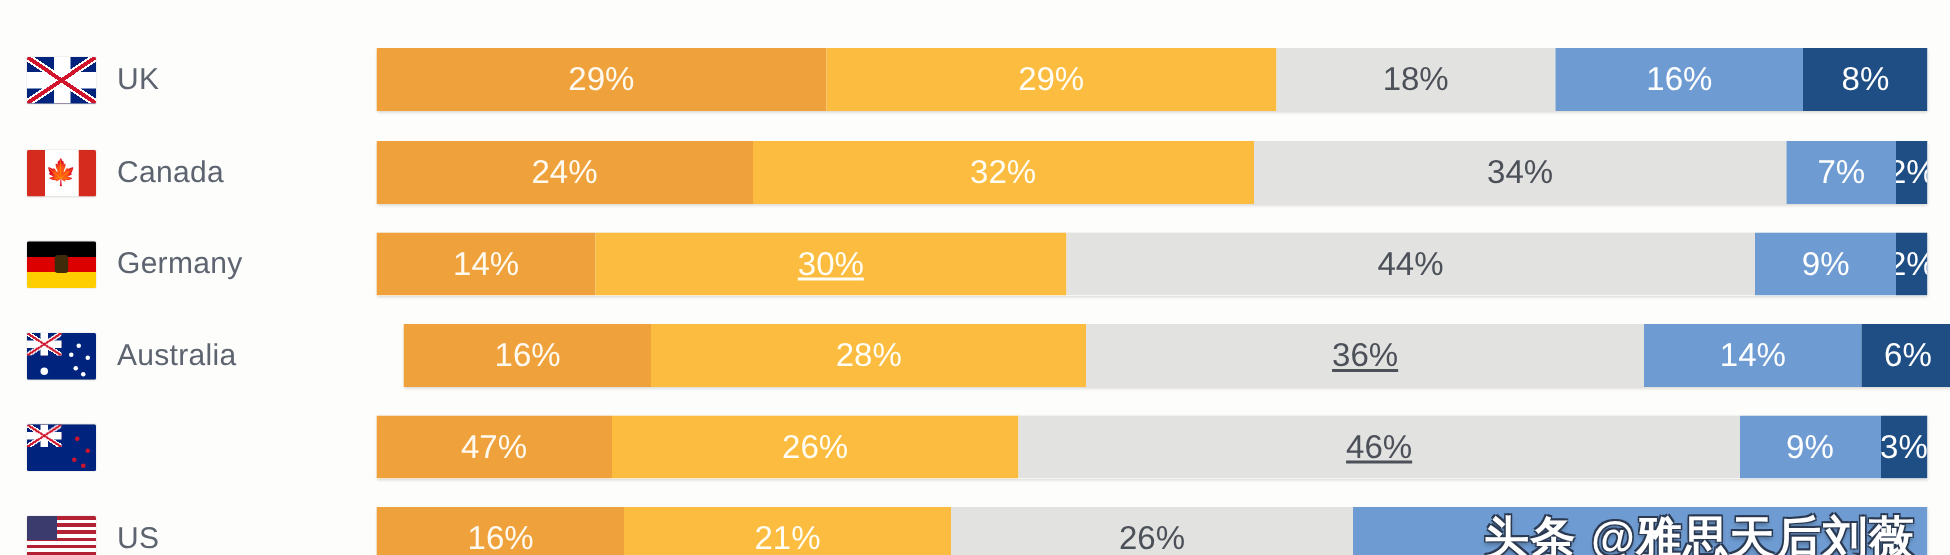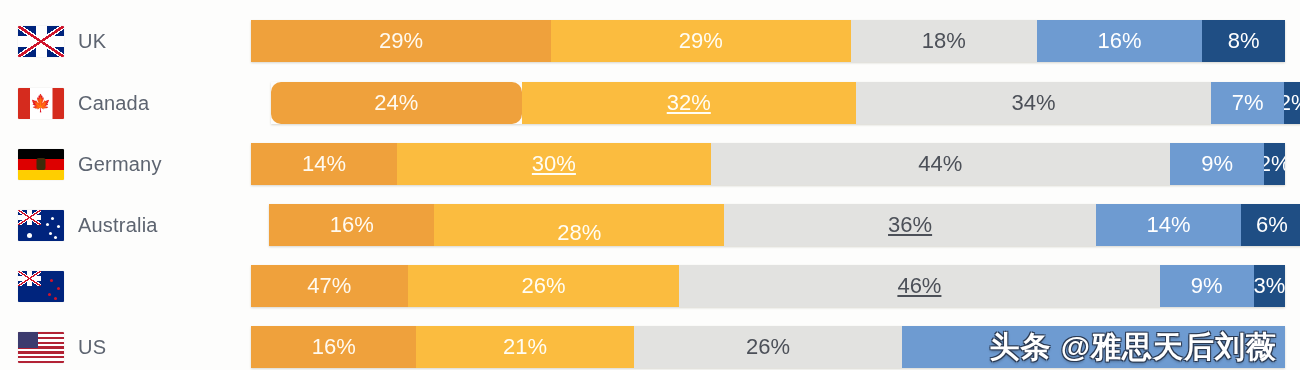--- a/index.html
+++ b/index.html
@@ -11,20 +11,21 @@
     width: 1300px;
     height: 370px;
     overflow: hidden;
     font-family: "Liberation Sans", sans-serif;
   }
   .chart {
     position: relative;
     width: 1300px;
     height: 322px;
     background: #fdfdfc;
+    margin-top: 12px;
   }
   .row {
     position: absolute;
     left: 0;
     width: 1300px;
     height: 42px;
     display: flex;
     align-items: center;
   }
   .label-cell {
@@ -191,30 +192,30 @@
           <span>18%</span>
         </div>
         <div class="seg s3" style="width:16%;">
           <span>16%</span>
         </div>
         <div class="seg s4" style="width:8%;">
           <span>8%</span>
         </div>
       </div>
     </div>
-    <div class="row" style="top: 82px; gap: 20px;">
+    <div class="row" style="top: 82px;">
       <div class="label-cell">
         <span class="flag fl-ca"></span>
         <span class="country-name">Canada</span>
       </div>
       <div class="bar">
-        <div class="seg s0" style="width:24.242424242424242%;border-radius:10px;">
+        <div class="seg s0" style="width:24.242424242424242%;">
           <span>24%</span>
         </div>
-        <div class="seg s1" style="width:32.323232323232325%;text-decoration:underline;">
+        <div class="seg s1" style="width:32.323232323232325%;">
           <span>32%</span>
         </div>
         <div class="seg s2" style="width:34.34343434343434%;">
           <span>34%</span>
         </div>
         <div class="seg s3" style="width:7.07070707070707%;">
           <span>7%</span>
         </div>
         <div class="seg s4" style="width:2.0202020202020203%;">
           <span>2%</span>
@@ -254,21 +255,21 @@
           <span class="star" style="left:31px;top:22px;"></span>
           <span class="star" style="left:36px;top:26px;"></span>
           <span class="star" style="left:28px;top:13px;"></span>
         </span>
         <span class="country-name">Australia</span>
       </div>
       <div class="bar">
         <div class="seg s0" style="width:16%;">
           <span>16%</span>
         </div>
-        <div class="seg s1" style="width:28.000000000000004%;align-items:flex-end;">
+        <div class="seg s1" style="width:28.000000000000004%;">
           <span>28%</span>
         </div>
         <div class="seg s2" style="width:36%;text-decoration:underline;">
           <span>36%</span>
         </div>
         <div class="seg s3" style="width:14.000000000000002%;">
           <span>14%</span>
         </div>
         <div class="seg s4" style="width:6%;">
           <span>6%</span>

